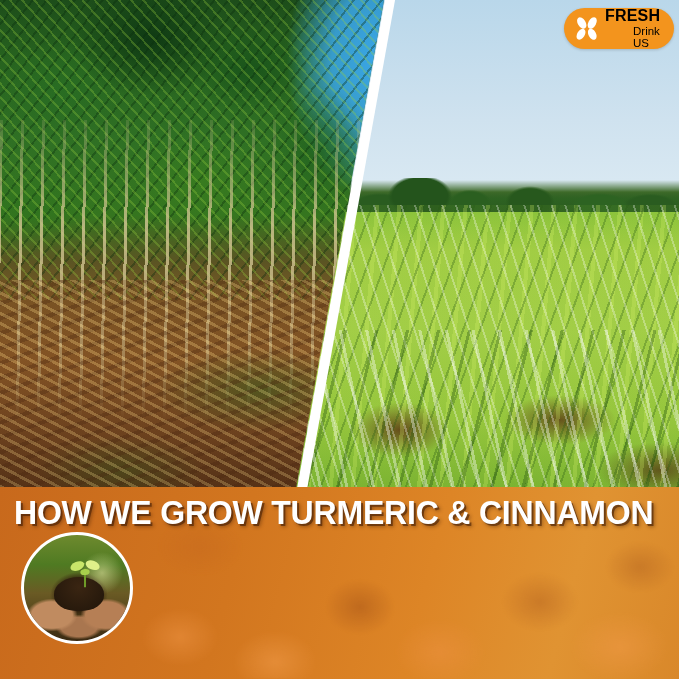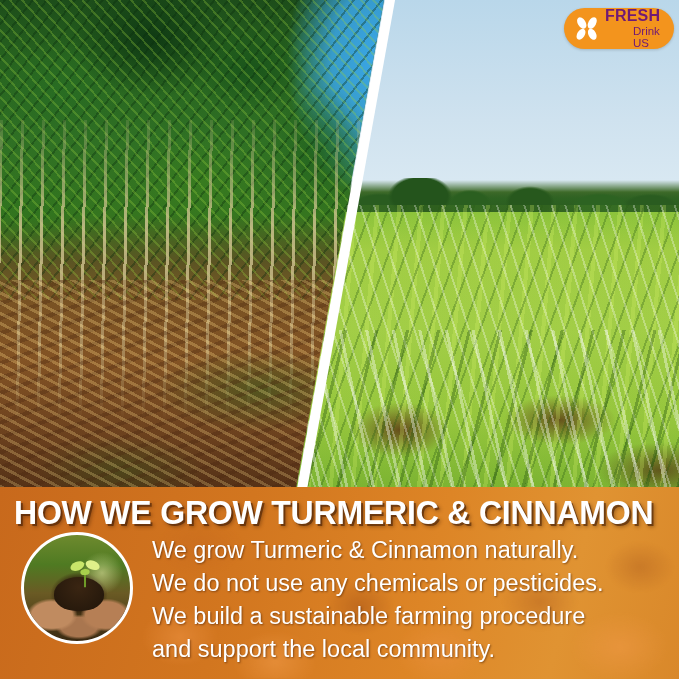--- a/index.html
+++ b/index.html
@@ -213,21 +213,21 @@
   }
   .logo-mark {
     width: 30px;
     height: 30px;
     margin-left: 8px;
     flex: 0 0 auto;
   }
   .logo-text {
     margin-left: 3px;
     line-height: 1;
-    color: #701a75;
+    color: #000000;
   }
   .logo-fresh {
     font-size: 16px;
     font-weight: bold;
     letter-spacing: .2px;
     display: block;
   }
   .logo-drink {
     font-size: 11.5px;
     font-weight: normal;
@@ -383,20 +383,14 @@
     <div class="hands"></div>
     <div class="soil-mound"></div>
     <svg class="sprout" viewBox="0 0 40 40">
       <path d="M20 38 L20 16" stroke="#6f9c28" stroke-width="2.4" fill="none"></path>
       <ellipse cx="11" cy="13" rx="8.5" ry="5.2" fill="#c9e66a" transform="rotate(-22 11 13)"></ellipse>
       <ellipse cx="29" cy="12" rx="8.5" ry="5.2" fill="#dff08a" transform="rotate(20 29 12)"></ellipse>
       <ellipse cx="20" cy="20" rx="5.5" ry="3.6" fill="#a8cf4c" transform="rotate(-6 20 20)"></ellipse>
     </svg>
   </div>
 
-  <div class="body-copy">
-    <div class="body-line">We grow Turmeric &amp; Cinnamon naturally.</div>
-    <div class="body-line">We do not use any chemicals or pesticides.</div>
-    <div class="body-line">We build a sustainable farming procedure</div>
-    <div class="body-line">and support the local community.</div>
-  </div>
 
 </div>
 
 </body></html>

